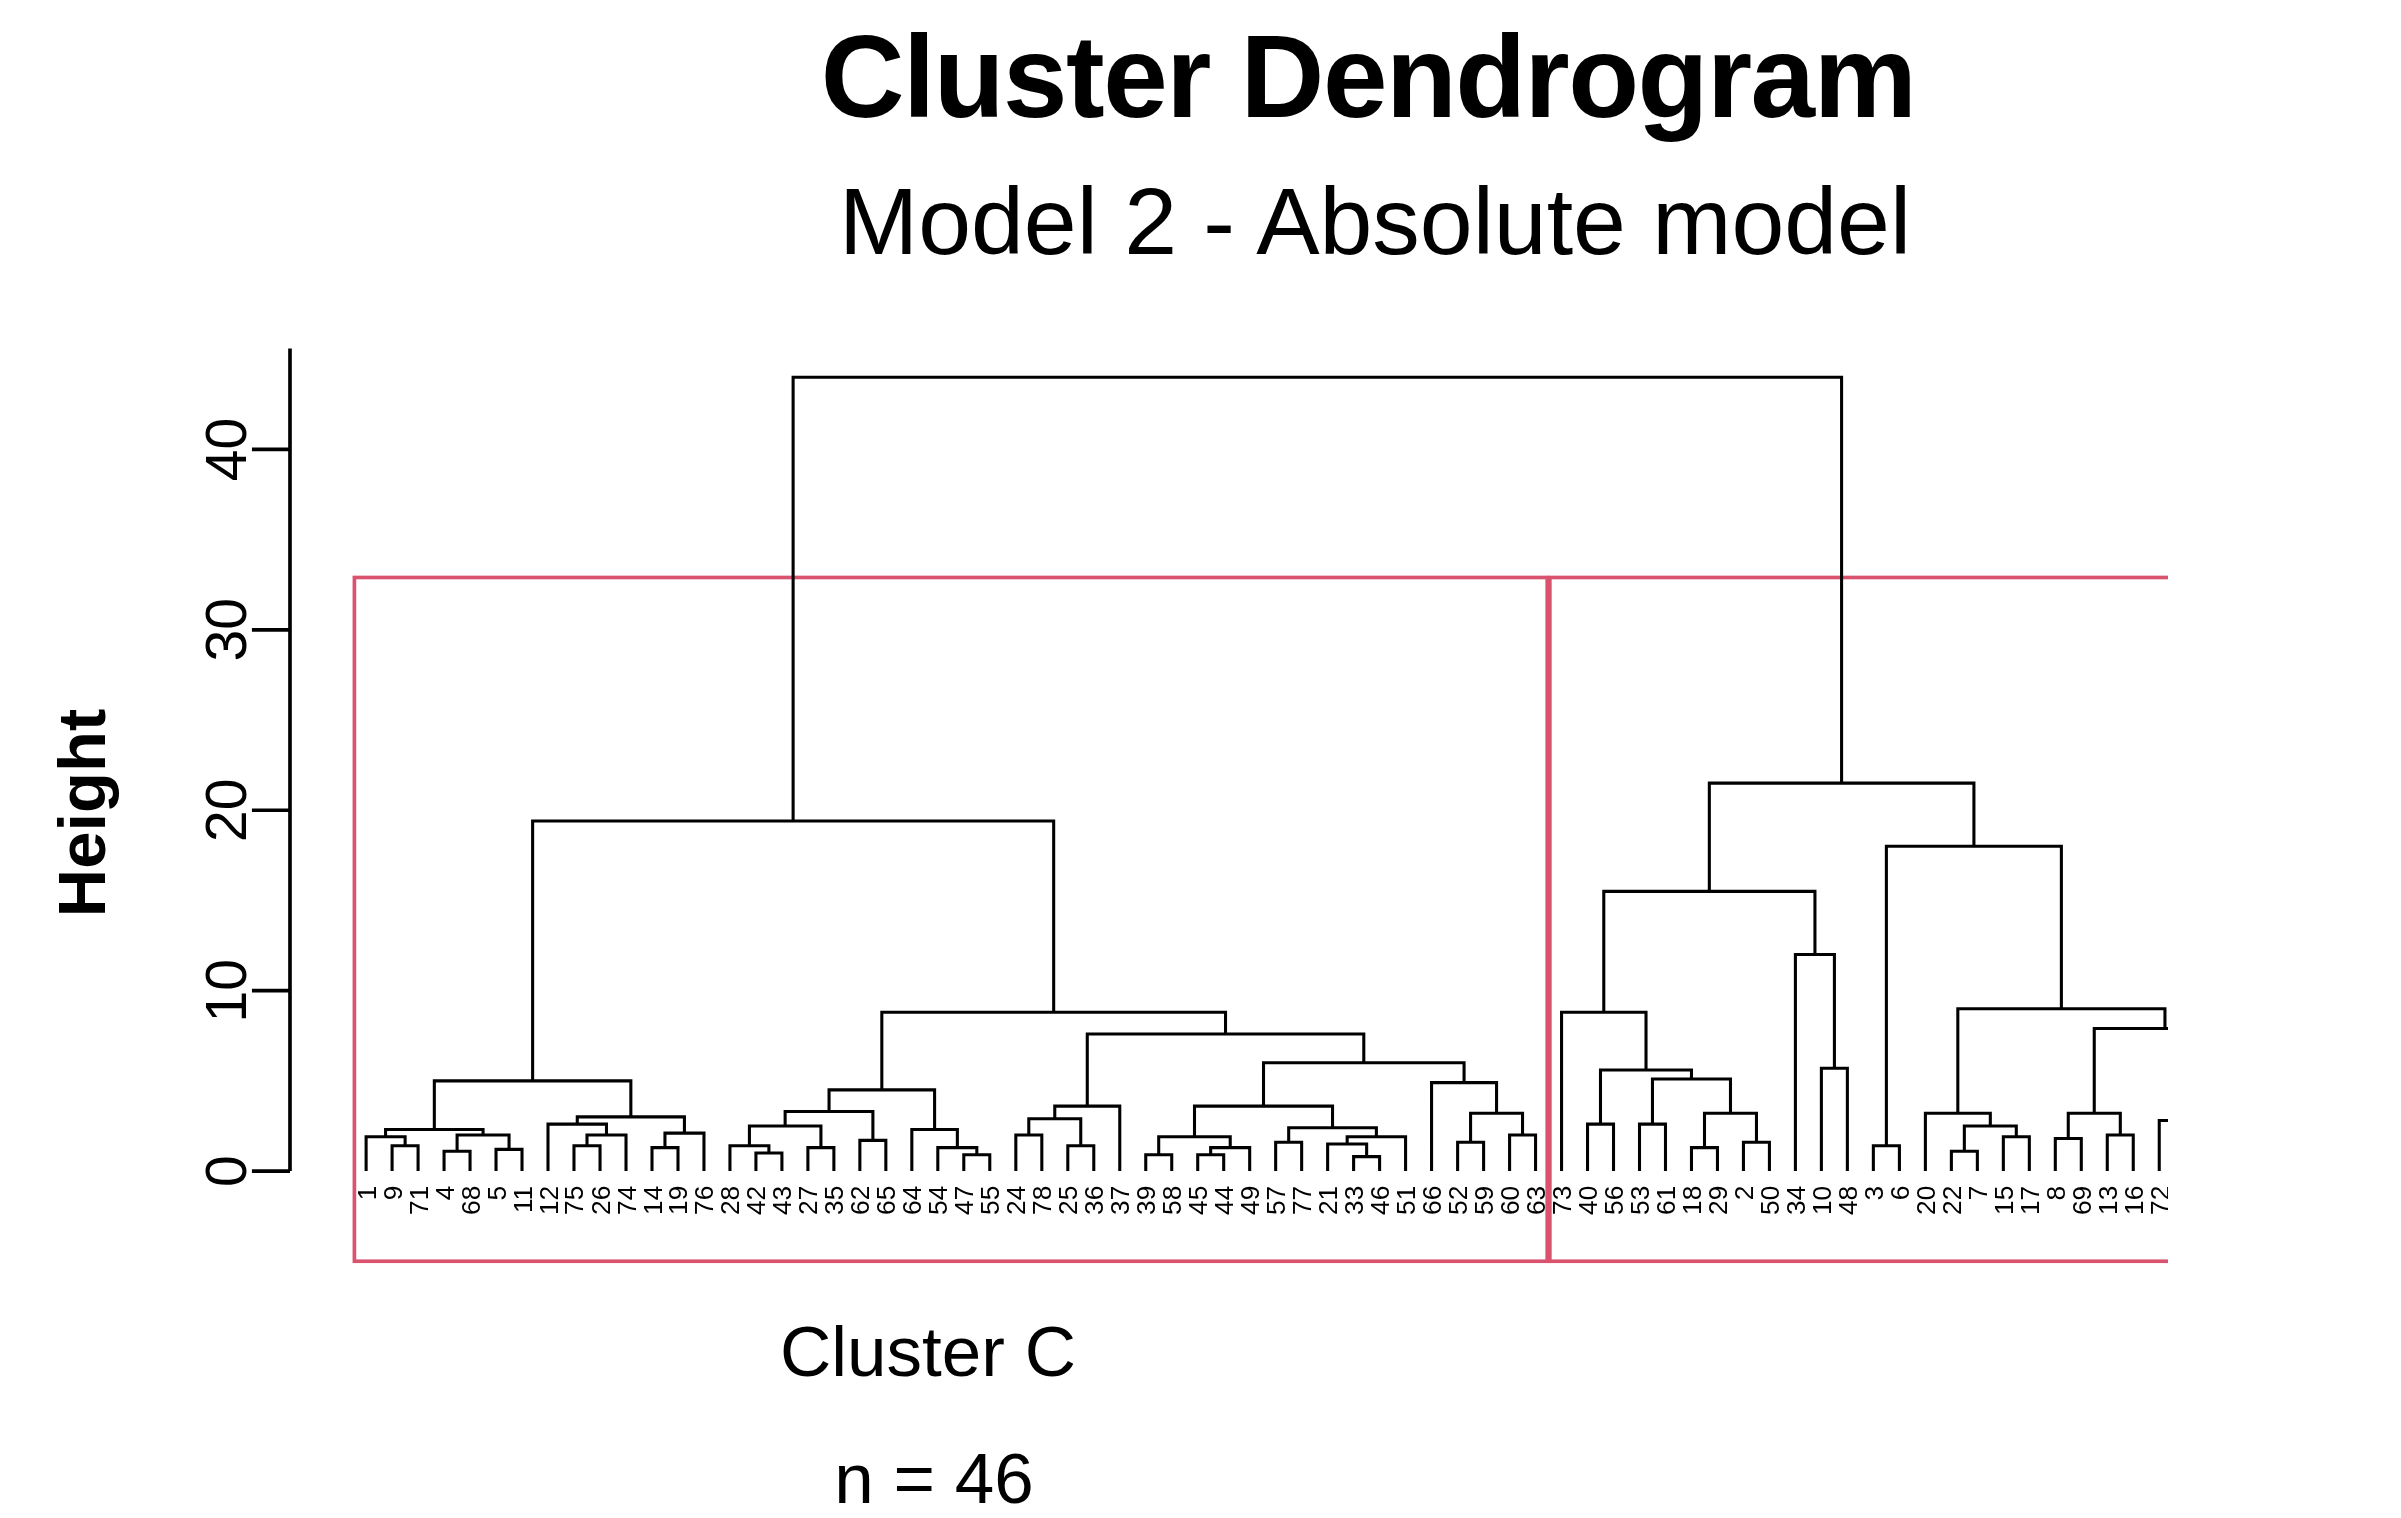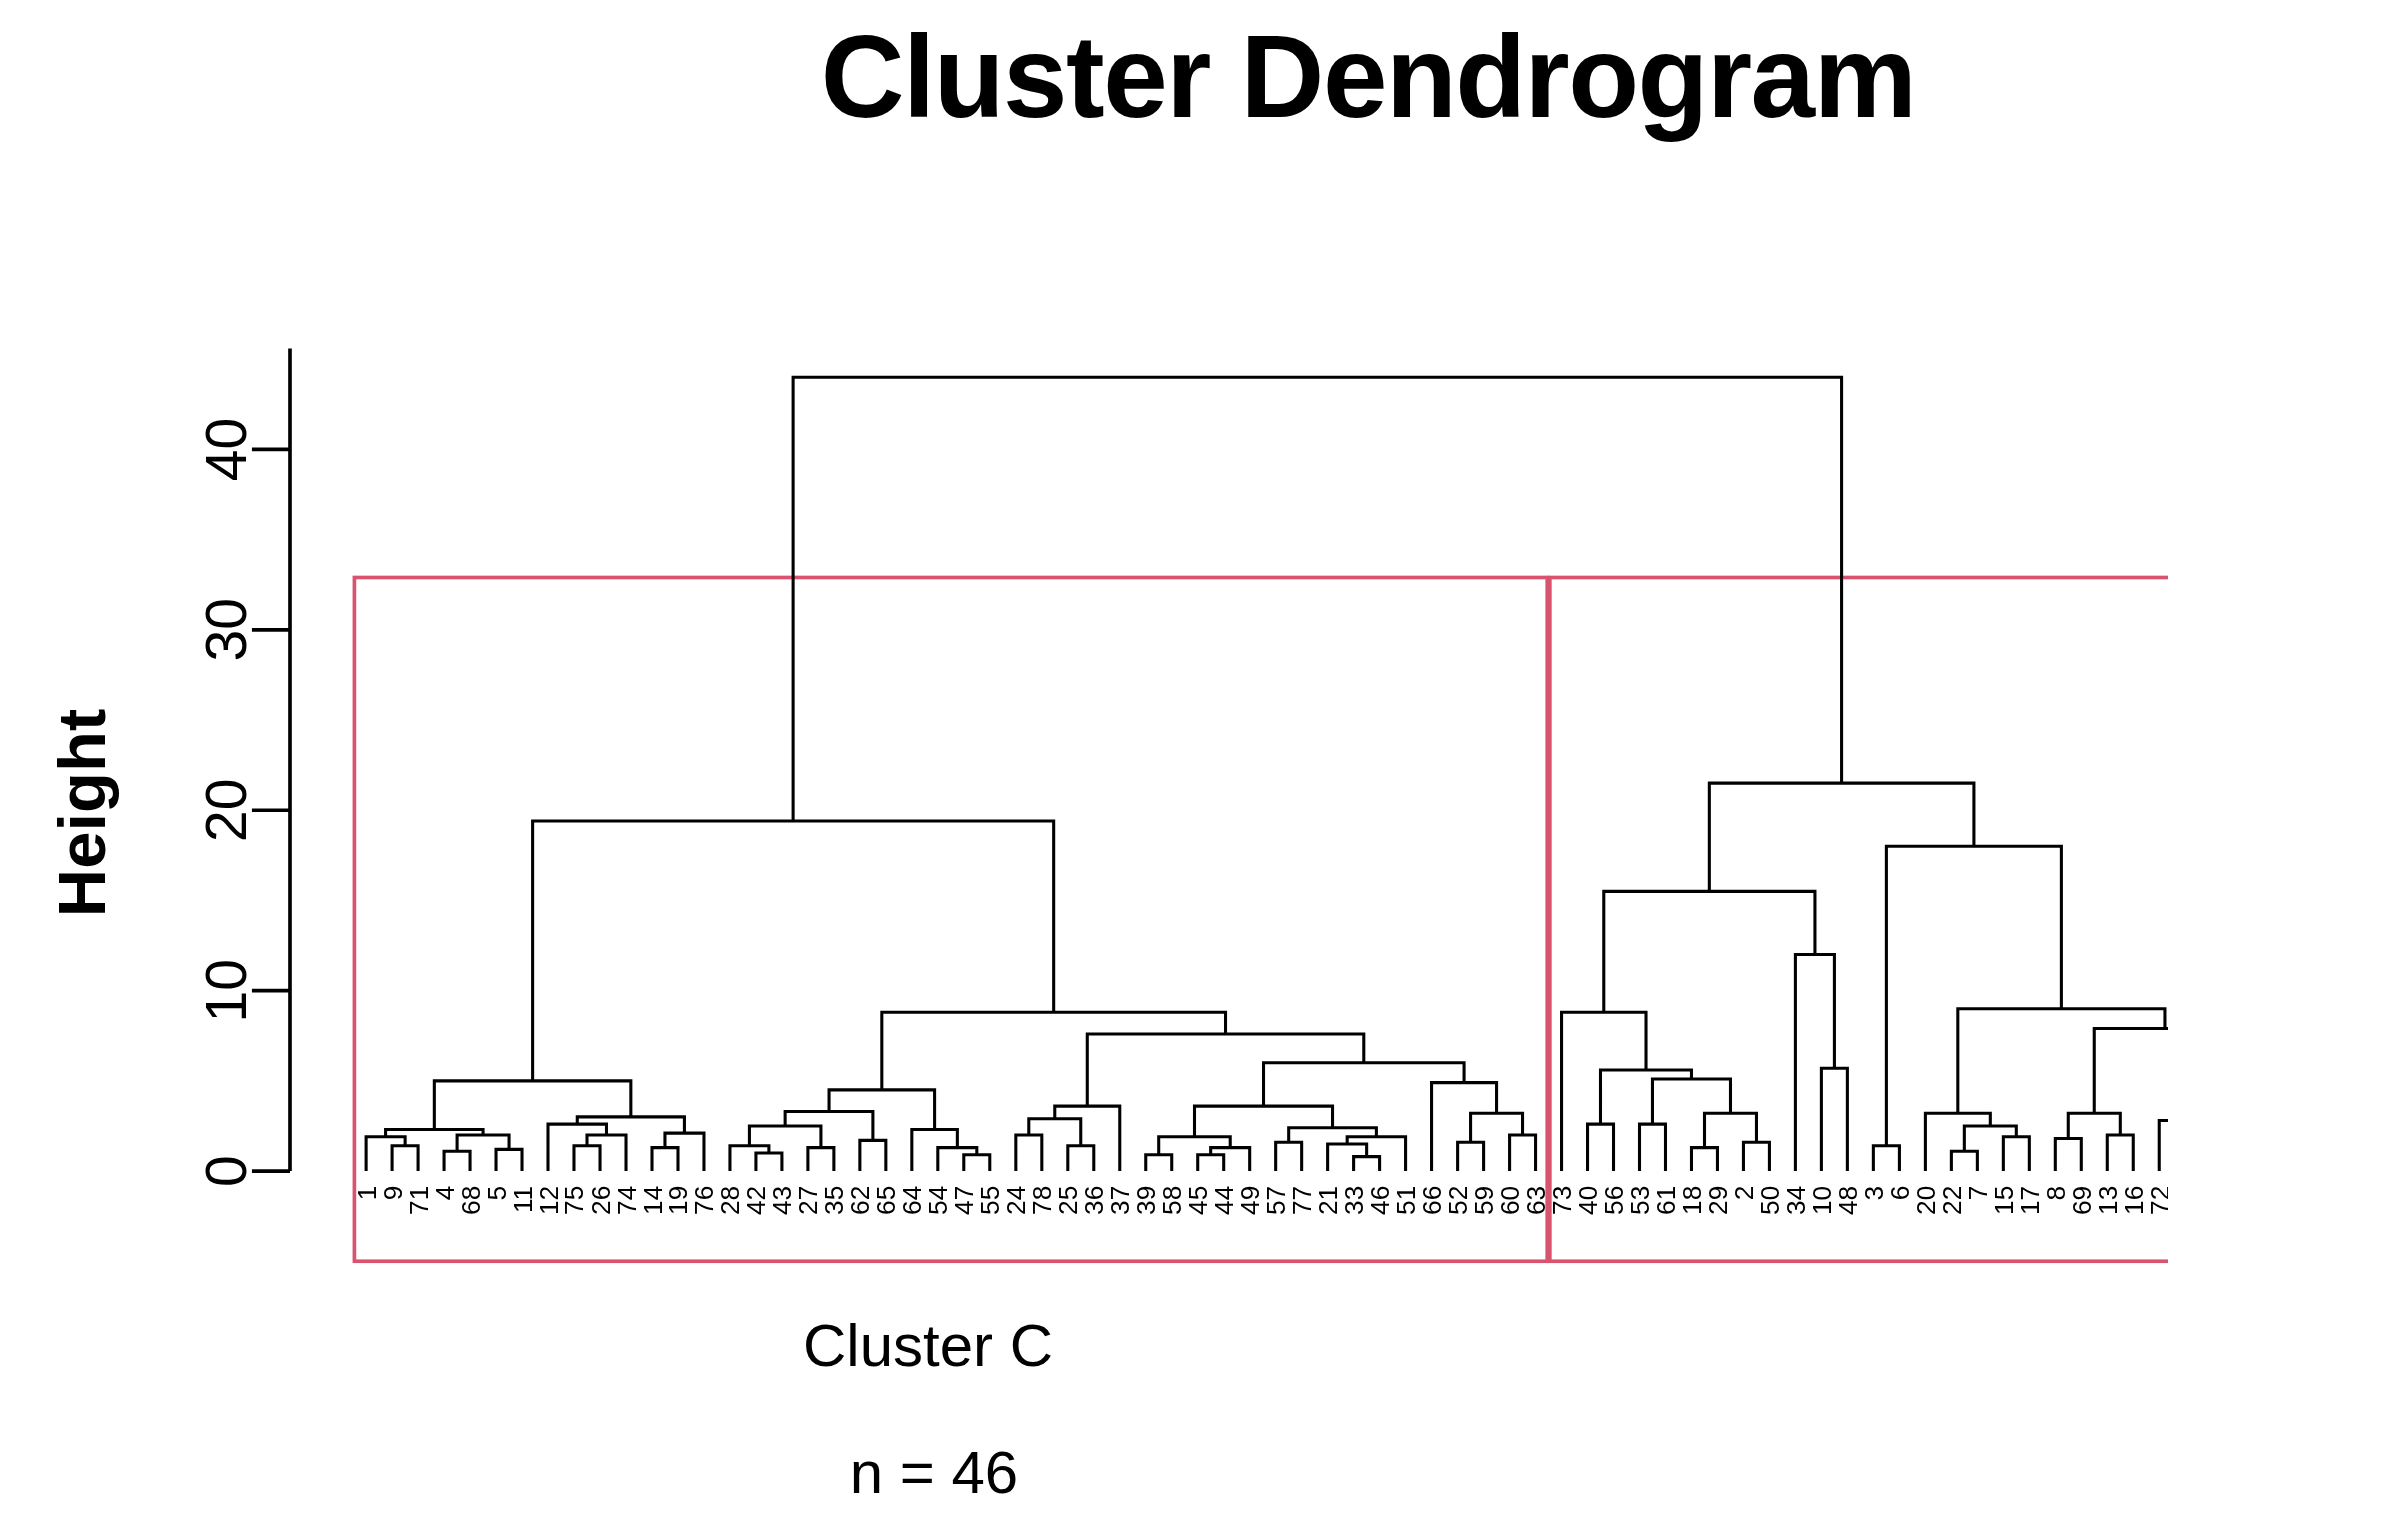--- a/index.html
+++ b/index.html
@@ -4,29 +4,30 @@
 <style>
   html,body{margin:0;padding:0;background:#ffffff;}
   .figure{position:relative;width:2168px;height:1518px;background:#ffffff;overflow:hidden;
           font-family:"Liberation Sans", sans-serif;color:#000;}
   .title{position:absolute;top:10.2px;left:1368px;transform:translateX(-50%);
          font-size:116px;font-weight:700;letter-spacing:-1.5px;white-space:nowrap;}
   .subtitle{position:absolute;top:167px;left:1375px;transform:translateX(-50%);
             font-size:95px;font-weight:400;white-space:nowrap;}
   .ylab{position:absolute;left:81px;top:813px;transform:translate(-50%,-50%) rotate(-90deg);
         font-size:67px;font-weight:700;white-space:nowrap;}
-  .cluslab{position:absolute;transform:translateX(-50%);font-size:60px;font-weight:400;white-space:nowrap;text-align:right;}
+  .cluslab{position:absolute;transform:translateX(-50%);font-size:71px;font-weight:400;white-space:nowrap;text-align:right;}
   #plot{position:absolute;left:0;top:0;}
 </style>
 </head>
 <body>
 
 <div class="figure">
 
   <div class="title">Cluster Dendrogram</div>
+  <div class="subtitle">Model 2 - Absolute model</div>
   <div class="ylab">Height</div>
 
   <svg id="plot" width="2401" height="1518" viewBox="0 0 3280 2074">
       <rect x="484.0" y="789.0" width="1629.7" height="934.2" fill="none" stroke="#d9536e" stroke-width="5"></rect>
       <rect x="2117.3" y="789.0" width="1132.6" height="934.2" fill="none" stroke="#d9536e" stroke-width="5"></rect>
       <path d="M535.5 1600.0V1565.5H571.0V1600.0M500.0 1600.0V1553.2H553.3V1565.5M606.5 1600.0V1572.9H642.0V1600.0M677.5 1600.0V1570.4H713.0V1600.0M624.3 1572.9V1550.7H695.3V1570.4M526.6 1553.2V1543.3H659.8V1550.7M784.0 1600.0V1565.5H819.6V1600.0M801.8 1565.5V1550.7H855.1V1600.0M748.5 1600.0V1535.9H828.4V1550.7M890.6 1600.0V1568.0H926.1V1600.0M908.3 1568.0V1548.2H961.6V1600.0M788.5 1535.9V1526.0H934.9V1548.2M593.2 1543.3V1476.8H861.7V1526.0M1032.6 1600.0V1575.3H1068.1V1600.0M997.1 1600.0V1565.5H1050.3V1575.3M1103.6 1600.0V1568.0H1139.1V1600.0M1023.7 1565.5V1538.4H1121.4V1568.0M1174.6 1600.0V1558.1H1210.1V1600.0M1072.5 1538.4V1518.7H1192.4V1558.1M1316.6 1600.0V1577.8H1352.1V1600.0M1281.1 1600.0V1568.0H1334.4V1577.8M1245.6 1600.0V1543.3H1307.8V1568.0M1132.5 1518.7V1489.1H1276.7V1543.3M1387.7 1600.0V1550.7H1423.2V1600.0M1458.7 1600.0V1565.5H1494.2V1600.0M1405.4 1550.7V1528.5H1476.4V1565.5M1440.9 1528.5V1511.3H1529.7V1600.0M1565.2 1600.0V1577.8H1600.7V1600.0M1636.2 1600.0V1577.8H1671.7V1600.0M1653.9 1577.8V1568.0H1707.2V1600.0M1582.9 1577.8V1553.2H1680.6V1568.0M1742.7 1600.0V1560.6H1778.2V1600.0M1849.2 1600.0V1580.3H1884.7V1600.0M1813.7 1600.0V1563.0H1867.0V1580.3M1840.4 1563.0V1553.2H1920.2V1600.0M1760.5 1560.6V1540.8H1880.3V1553.2M1631.8 1553.2V1511.3H1820.4V1540.8M1991.3 1600.0V1560.6H2026.8V1600.0M2062.3 1600.0V1550.7H2097.8V1600.0M2009.0 1560.6V1521.1H2080.0V1550.7M1955.7 1600.0V1479.2H2044.5V1521.1M1726.1 1511.3V1452.1H2000.1V1479.2M1485.3 1511.3V1412.7H1863.1V1452.1M1204.6 1489.1V1383.1H1674.2V1412.7M727.5 1476.8V1121.8H1439.4V1383.1M2168.8 1600.0V1535.9H2204.3V1600.0M2239.8 1600.0V1535.9H2275.3V1600.0M2310.8 1600.0V1568.0H2346.3V1600.0M2381.8 1600.0V1560.6H2417.3V1600.0M2328.6 1568.0V1521.1H2399.6V1560.6M2257.5 1535.9V1474.3H2364.1V1521.1M2186.5 1535.9V1462.0H2310.8V1474.3M2133.3 1600.0V1383.1H2248.7V1462.0M2488.3 1600.0V1459.5H2523.8V1600.0M2452.8 1600.0V1304.2H2506.1V1459.5M2191.0 1383.1V1217.9H2479.5V1304.2M2559.3 1600.0V1565.5H2594.9V1600.0M2665.9 1600.0V1572.9H2701.4V1600.0M2736.9 1600.0V1553.2H2772.4V1600.0M2683.6 1572.9V1538.4H2754.6V1553.2M2630.4 1600.0V1521.1H2719.1V1538.4M2807.9 1600.0V1555.6H2843.4V1600.0M2878.9 1600.0V1550.7H2914.4V1600.0M2825.6 1555.6V1521.1H2896.7V1550.7M2985.4 1600.0V1570.4H3020.9V1600.0M2949.9 1600.0V1531.0H3003.2V1570.4M3091.9 1600.0V1565.5H3127.4V1600.0M3056.4 1600.0V1545.8H3109.7V1565.5M3162.9 1600.0V1550.7H3198.5V1600.0M3083.1 1545.8V1528.5H3180.7V1550.7M2976.5 1531.0V1501.4H3131.9V1528.5M2861.1 1521.1V1405.3H3054.2V1501.4M2674.7 1521.1V1378.2H2957.7V1405.3M2577.1 1565.5V1156.3H2816.2V1378.2M2335.2 1217.9V1070.0H2696.7V1156.3M1083.4 1121.8V515.4H2515.9V1070.0" fill="none" stroke="#000000" stroke-width="4.2"></path>
       <path d="M396 1600.0L396 476M396 1600.0H344M396 1353.5H344M396 1107.0H344M396 860.5H344M396 614.0H344" fill="none" stroke="#000000" stroke-width="5"></path>
       <g fill="#000000" font-size="78" font-family="&quot;Liberation Sans&quot;, sans-serif">
         <text x="336" y="1600.0" text-anchor="middle" transform="rotate(-90 336 1600.0)">0</text>
         <text x="336" y="1353.5" text-anchor="middle" transform="rotate(-90 336 1353.5)">10</text>

